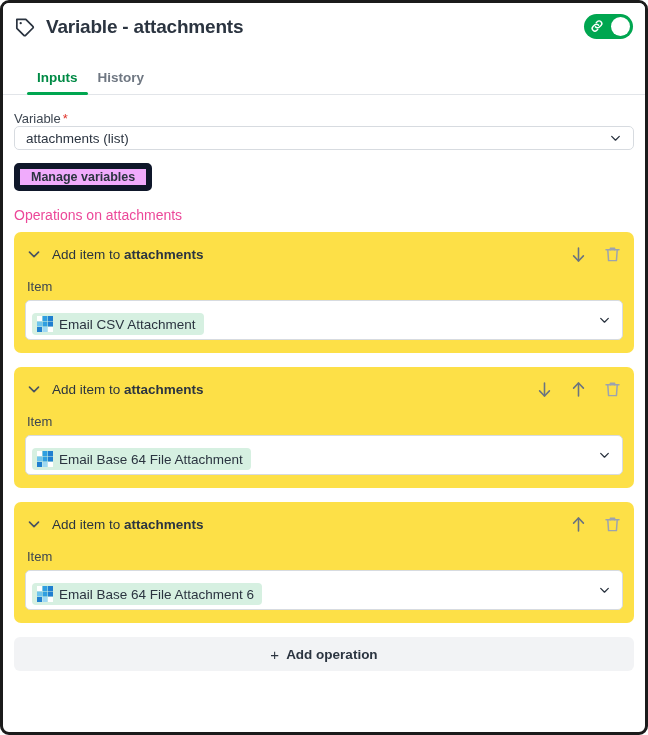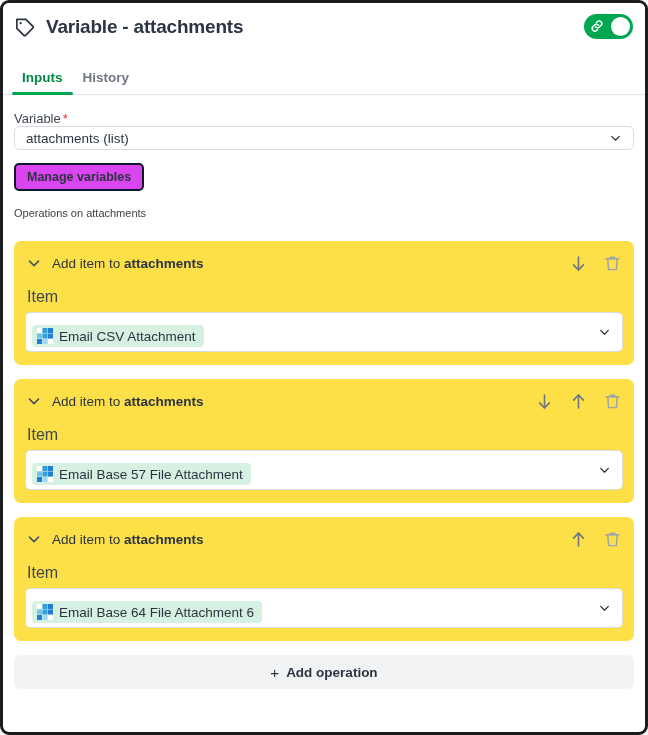--- a/index.html
+++ b/index.html
@@ -74,21 +74,21 @@
     height: 19px;
     border-radius: 50%;
     background: #ffffff;
   }
 
   
   .tabs {
     display: flex;
     align-items: flex-end;
     height: 45px;
-    padding: 0 0 0 9px;
+    padding: 0 0 0 24px;
     box-sizing: border-box;
     border-bottom: 1px solid #e2e5e9;
     background: #ffffff;
   }
   .tab {
     font-size: 13.5px;
     font-weight: 700;
     color: #6f7782;
     padding: 0 10px 9px 10px;
     cursor: pointer;
@@ -153,36 +153,36 @@
     height: 13px;
   }
 
   .manage-btn {
     margin-top: 13px;
     display: inline-flex;
     align-items: center;
     justify-content: center;
     height: 28px;
     padding: 4px 11px;
-    border: 2px solid #0f172a;
+    border: 6px solid #0f172a;
     border-radius: 5px;
-    background: #d946ef;
+    background: #f0abfc;
     font-size: 12.5px;
     font-weight: 700;
     color: #2b3440;
     font-family: "Liberation Sans", sans-serif;
     cursor: pointer;
     white-space: nowrap;
   }
 
   .ops-label {
     margin-top: 16px;
-    margin-bottom: 22px;
-    font-size: 11px;
-    color: #404040;
+    margin-bottom: 9px;
+    font-size: 14px;
+    color: #ec4899;
   }
 
   
   .op-card {
     background: #fde047;
     border-radius: 7px;
     padding: 10px 11px 13px 11px;
     box-sizing: border-box;
     margin-bottom: 14px;
   }
@@ -207,21 +207,21 @@
   .op-head-spacer { flex: 1 1 auto; }
   .op-action {
     width: 21px;
     height: 21px;
     margin-left: 13px;
     flex: 0 0 auto;
     cursor: pointer;
   }
 
   .item-label {
-    font-size: 16px;
+    font-size: 13px;
     color: #3d4651;
     margin: 13px 0 6px 2px;
   }
 
   .item-field {
     position: relative;
     min-height: 36px;
     border: 1px solid #d7dbe0;
     border-radius: 5px;
     background: #ffffff;
@@ -391,21 +391,21 @@
             <rect x="0" y="0" width="5" height="5" fill="#ffffff"></rect>
             <rect x="5.5" y="0" width="5" height="5" fill="#2f9fe0"></rect>
             <rect x="11" y="0" width="5" height="5" fill="#1f7fd0"></rect>
             <rect x="0" y="5.5" width="5" height="5" fill="#6fc4ec"></rect>
             <rect x="5.5" y="5.5" width="5" height="5" fill="#2f9fe0"></rect>
             <rect x="11" y="5.5" width="5" height="5" fill="#1f7fd0"></rect>
             <rect x="0" y="11" width="5" height="5" fill="#1f7fd0"></rect>
             <rect x="5.5" y="11" width="5" height="5" fill="#9fd9f2"></rect>
             <rect x="11" y="11" width="5" height="5" fill="#ffffff"></rect>
           </svg>
-          <span class="chip-text">Email Base 57 File Attachment</span>
+          <span class="chip-text">Email Base 64 File Attachment</span>
         </span>
         <svg class="chev" viewBox="0 0 24 24" fill="none" stroke="#2b3440" stroke-width="2.4" stroke-linecap="round" stroke-linejoin="round">
           <path d="M5 9l7 7 7-7"></path>
         </svg>
       </div>
     </div>
 
     
     <div class="op-card">
       <div class="op-head">

